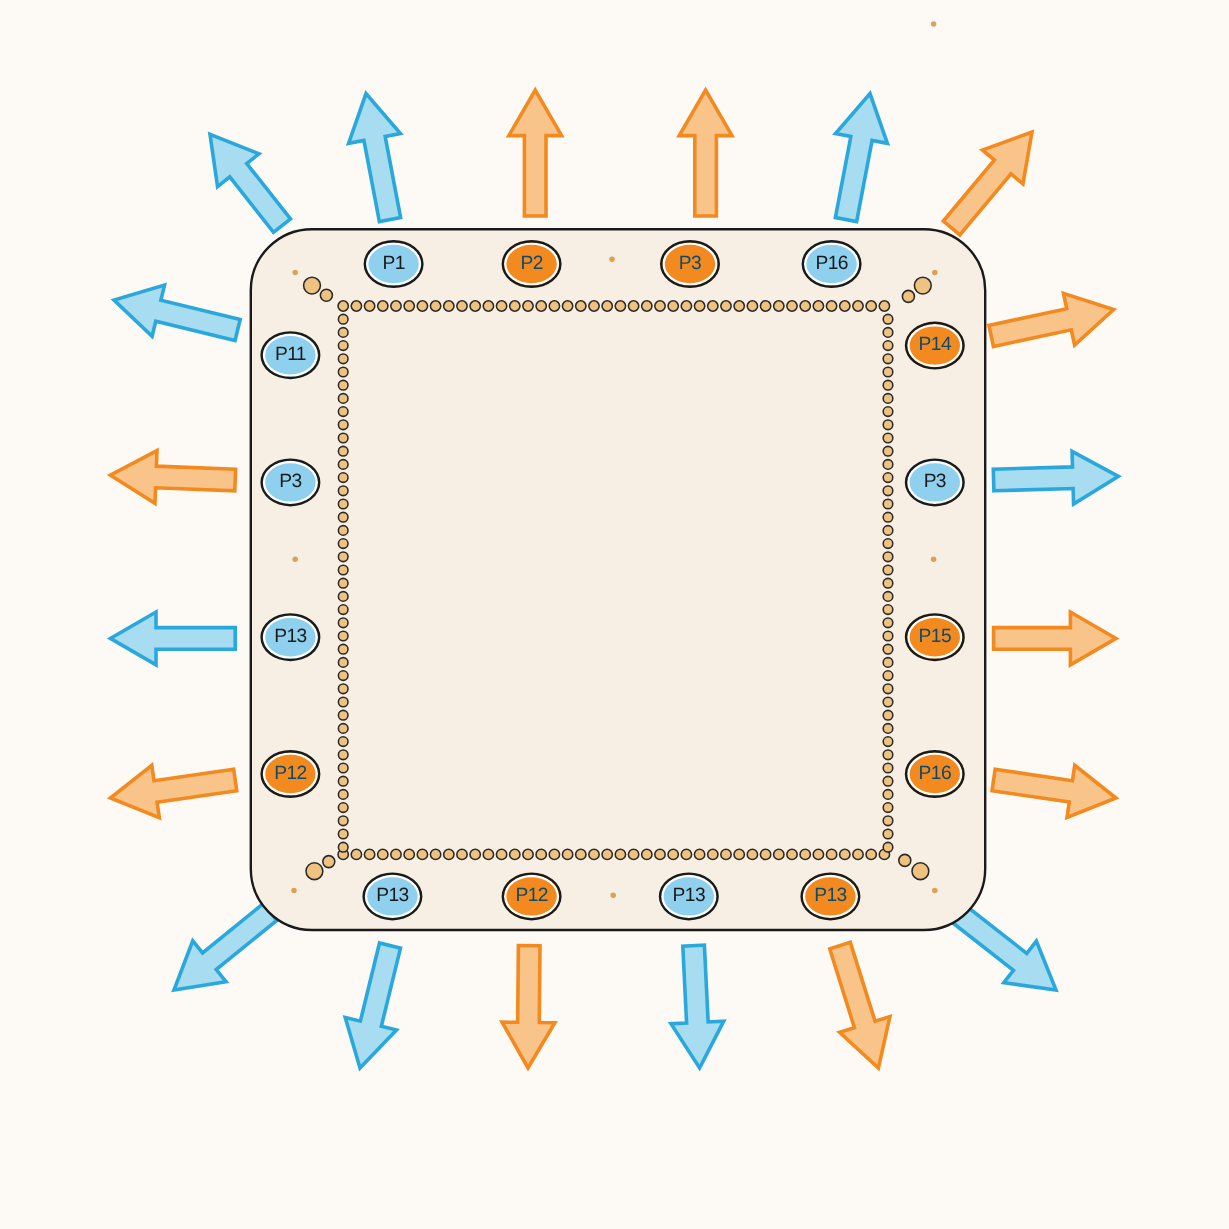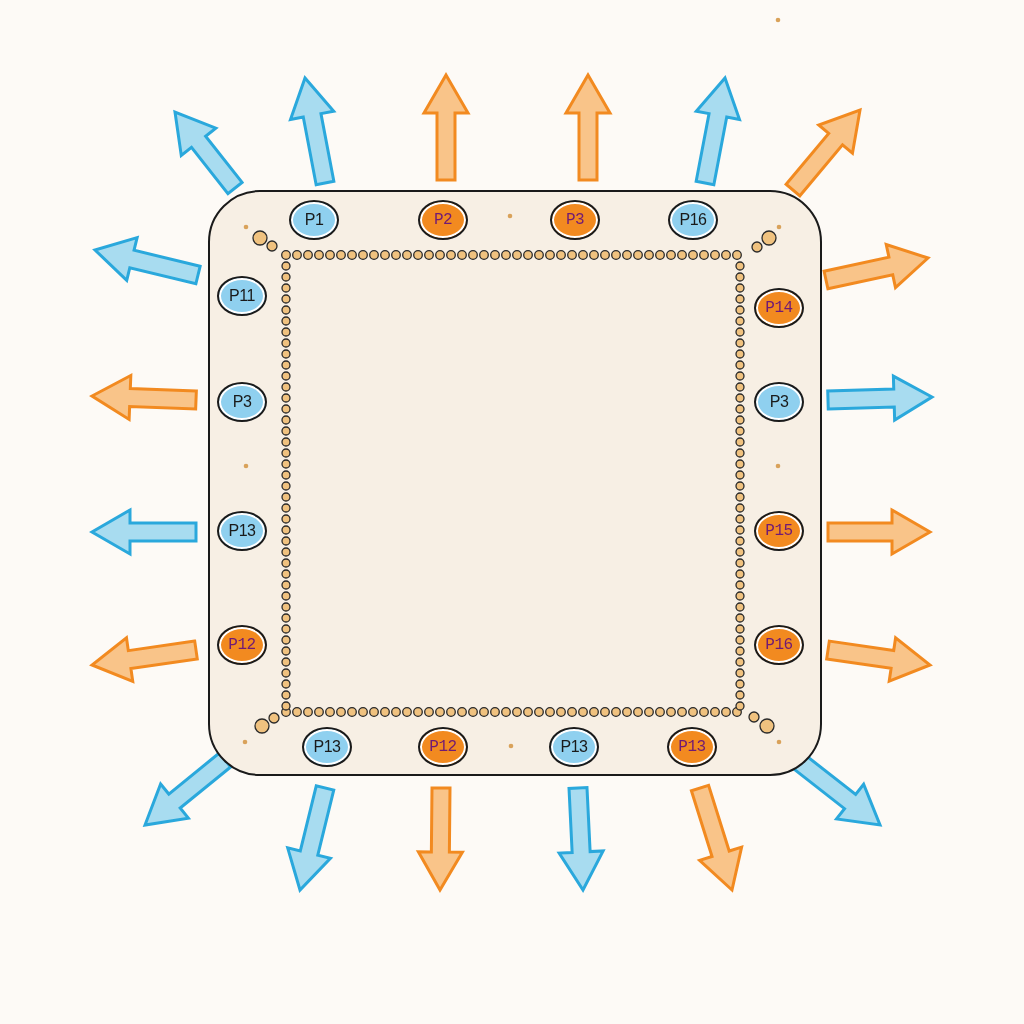--- a/index.html
+++ b/index.html
@@ -10,21 +10,21 @@
     background:#f7efe4; border:2.5px solid #1a1a1a; border-radius:52px; box-sizing:border-box;
   }
   .pin {
     position:absolute; width:50px; height:40px; border-radius:50%;
     box-sizing:border-box; border:2.5px solid #1a1a1a;
     display:flex; align-items:center; justify-content:center;
     font-size:16px; color:#1a1a1a; letter-spacing:-0.5px;
     box-shadow: inset 0 0 0 2px #ffffff;
   }
   .pin.blue { background:#8fd0ef; }
-  .pin.orange { background:#f28a20; color:#701a75;font-family:Liberation Mono, monospace; }
+  .pin.orange { background:#f28a20; color:#0c4a6e; }
   svg { position:absolute; left:0; top:0; }
 </style>
 </head>
 <body>
 
 <div id="stage">
   <svg id="arrows-layer" width="1024" height="1024">
       <polygon points="242.06394488980084,182.4232014027888 205.6104278558036,136.248746493059 215.81390380773814,128.19337074153174 175,112 181.2790621242674,155.45771943900866 191.48253807620193,147.4023436874814 227.93605511019916,193.5767985972112" fill="#a8dcf0" stroke="#2aa8dc" stroke-width="3" stroke-linejoin="miter"></polygon>
       <polygon points="333.8410470978023,181.31599102899006 320.9513071976221,113.64485655304408 333.72170856111427,111.21239915047414 305,78 290.49881163852535,119.44533189763393 303.2692130020175,117.012874495064 316.1589529021977,184.68400897100994" fill="#a8dcf0" stroke="#2aa8dc" stroke-width="3" stroke-linejoin="miter"></polygon>
       <polygon points="455,180 455,113 468,113 446,75 424,113 437,113 437,180" fill="#f9c489" stroke="#f28a20" stroke-width="3" stroke-linejoin="miter"></polygon>
@@ -228,31 +228,31 @@
       <circle cx="779" cy="227" r="2.3" fill="#d9a25a"></circle>
       <circle cx="245" cy="742" r="2.3" fill="#d9a25a"></circle>
       <circle cx="779" cy="742" r="2.3" fill="#d9a25a"></circle>
       <circle cx="510" cy="216" r="2.3" fill="#d9a25a"></circle>
       <circle cx="511" cy="746" r="2.3" fill="#d9a25a"></circle>
       <circle cx="246" cy="466" r="2.3" fill="#d9a25a"></circle>
       <circle cx="778" cy="466" r="2.3" fill="#d9a25a"></circle>
       <circle cx="778" cy="20" r="2.3" fill="#d9a25a"></circle>
     </svg>
 
-  <div class="pin blue" style="left:289px;top:200px;text-align:center;">P1</div>
+  <div class="pin blue" style="left:303px;top:200px;text-align:center;">P1</div>
   <div class="pin orange" style="left:418px;top:200px;">P2</div>
   <div class="pin orange" style="left:550px;top:200px;">P3</div>
   <div class="pin blue" style="left:668px;top:200px;">P16</div>
 
   <div class="pin blue" style="left:217px;top:276px;">P11</div>
   <div class="pin blue" style="left:217px;top:382px;">P3</div>
   <div class="pin blue" style="left:217px;top:511px;">P13</div>
   <div class="pin orange" style="left:217px;top:625px;">P12</div>
 
-  <div class="pin orange" style="left:754px;top:288px;">P14</div>
+  <div class="pin orange" style="left:754px;top:268px;">P14</div>
   <div class="pin blue" style="left:754px;top:382px;">P3</div>
   <div class="pin orange" style="left:754px;top:511px;text-align:center;">P15</div>
   <div class="pin orange" style="left:754px;top:625px;">P16</div>
 
   <div class="pin blue" style="left:302px;top:727px;">P13</div>
   <div class="pin orange" style="left:418px;top:727px;">P12</div>
   <div class="pin blue" style="left:549px;top:727px;">P13</div>
   <div class="pin orange" style="left:667px;top:727px;">P13</div>
 </div>
 

